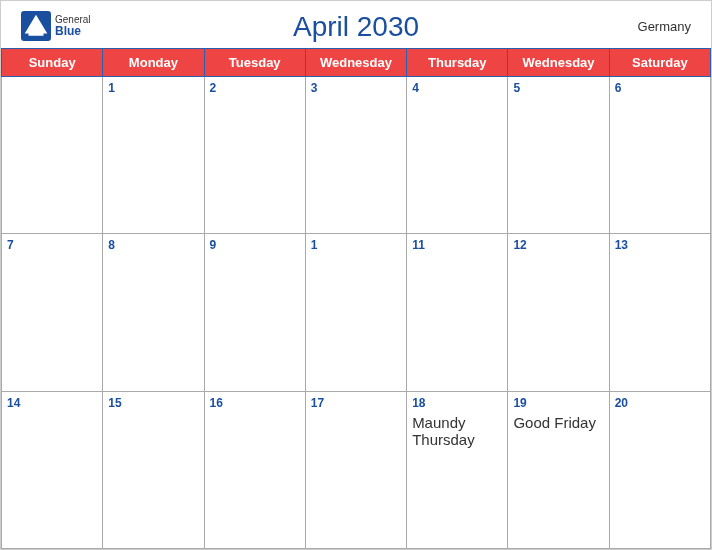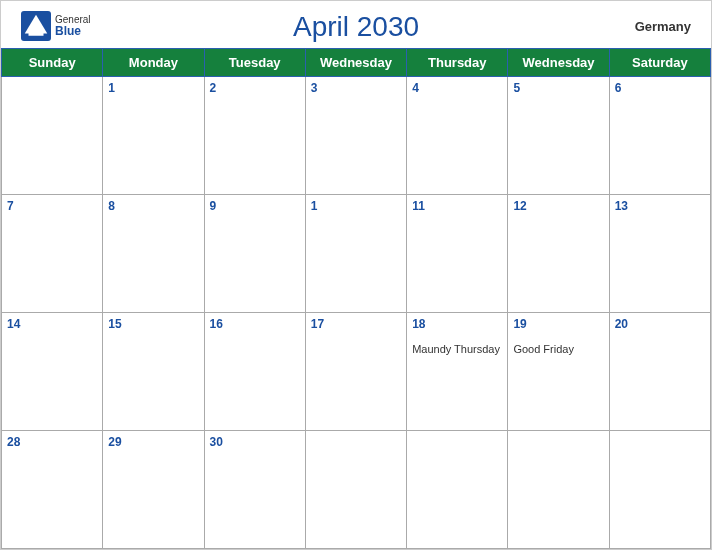--- a/index.html
+++ b/index.html
@@ -52,30 +52,29 @@
       color: #1a4fa0;
       font-weight: normal;
       text-align: center;
     }
     .country-label {
       position: absolute;
       right: 20px;
       top: 18px;
       font-size: 13px;
       color: #333;
-      font-weight: bold;
     }
     .calendar-table {
       width: 100%;
       flex: 1;
       border-collapse: collapse;
       border: 1px solid #aaa;
     }
     .calendar-table th {
-      background-color: #15803d;
+      background-color: #ef4444;
       color: #fff;
       text-align: center;
       font-size: 13px;
       font-weight: bold;
       padding: 6px 0;
       border: 1px solid #2a5faf;
       width: calc(100% / 7);
     }
     .calendar-table td {
       border: 1px solid #aaa;
@@ -84,23 +83,23 @@
       width: calc(100% / 7);
       height: 72px;
     }
     .day-number {
       font-size: 12px;
       color: #1a4fa0;
       font-weight: bold;
       display: block;
     }
     .day-event {
-      font-size: 11px;
+      font-size: 15px;
       color: #333;
-      margin-top: 12px;
+      margin-top: 4px;
       display: block;
     }
     .empty-cell {
       background: #fff;
     }
   </style>
 </head>
 <body>
 
 <div class="calendar-container">
@@ -195,30 +194,15 @@
             <span class="day-event">Maundy Thursday</span>
           </td>
           <td>
             <span class="day-number">19</span>
             <span class="day-event">Good Friday</span>
           </td>
           <td>
             <span class="day-number">20</span>
           </td>
         </tr>
-        <tr>
-          <td>
-            <span class="day-number">28</span>
-          </td>
-          <td>
-            <span class="day-number">29</span>
-          </td>
-          <td>
-            <span class="day-number">30</span>
-          </td>
-          <td class="empty-cell"></td>
-          <td class="empty-cell"></td>
-          <td class="empty-cell"></td>
-          <td class="empty-cell"></td>
-        </tr>
       </tbody>
   </table>
 </div>
 
 </body></html>

